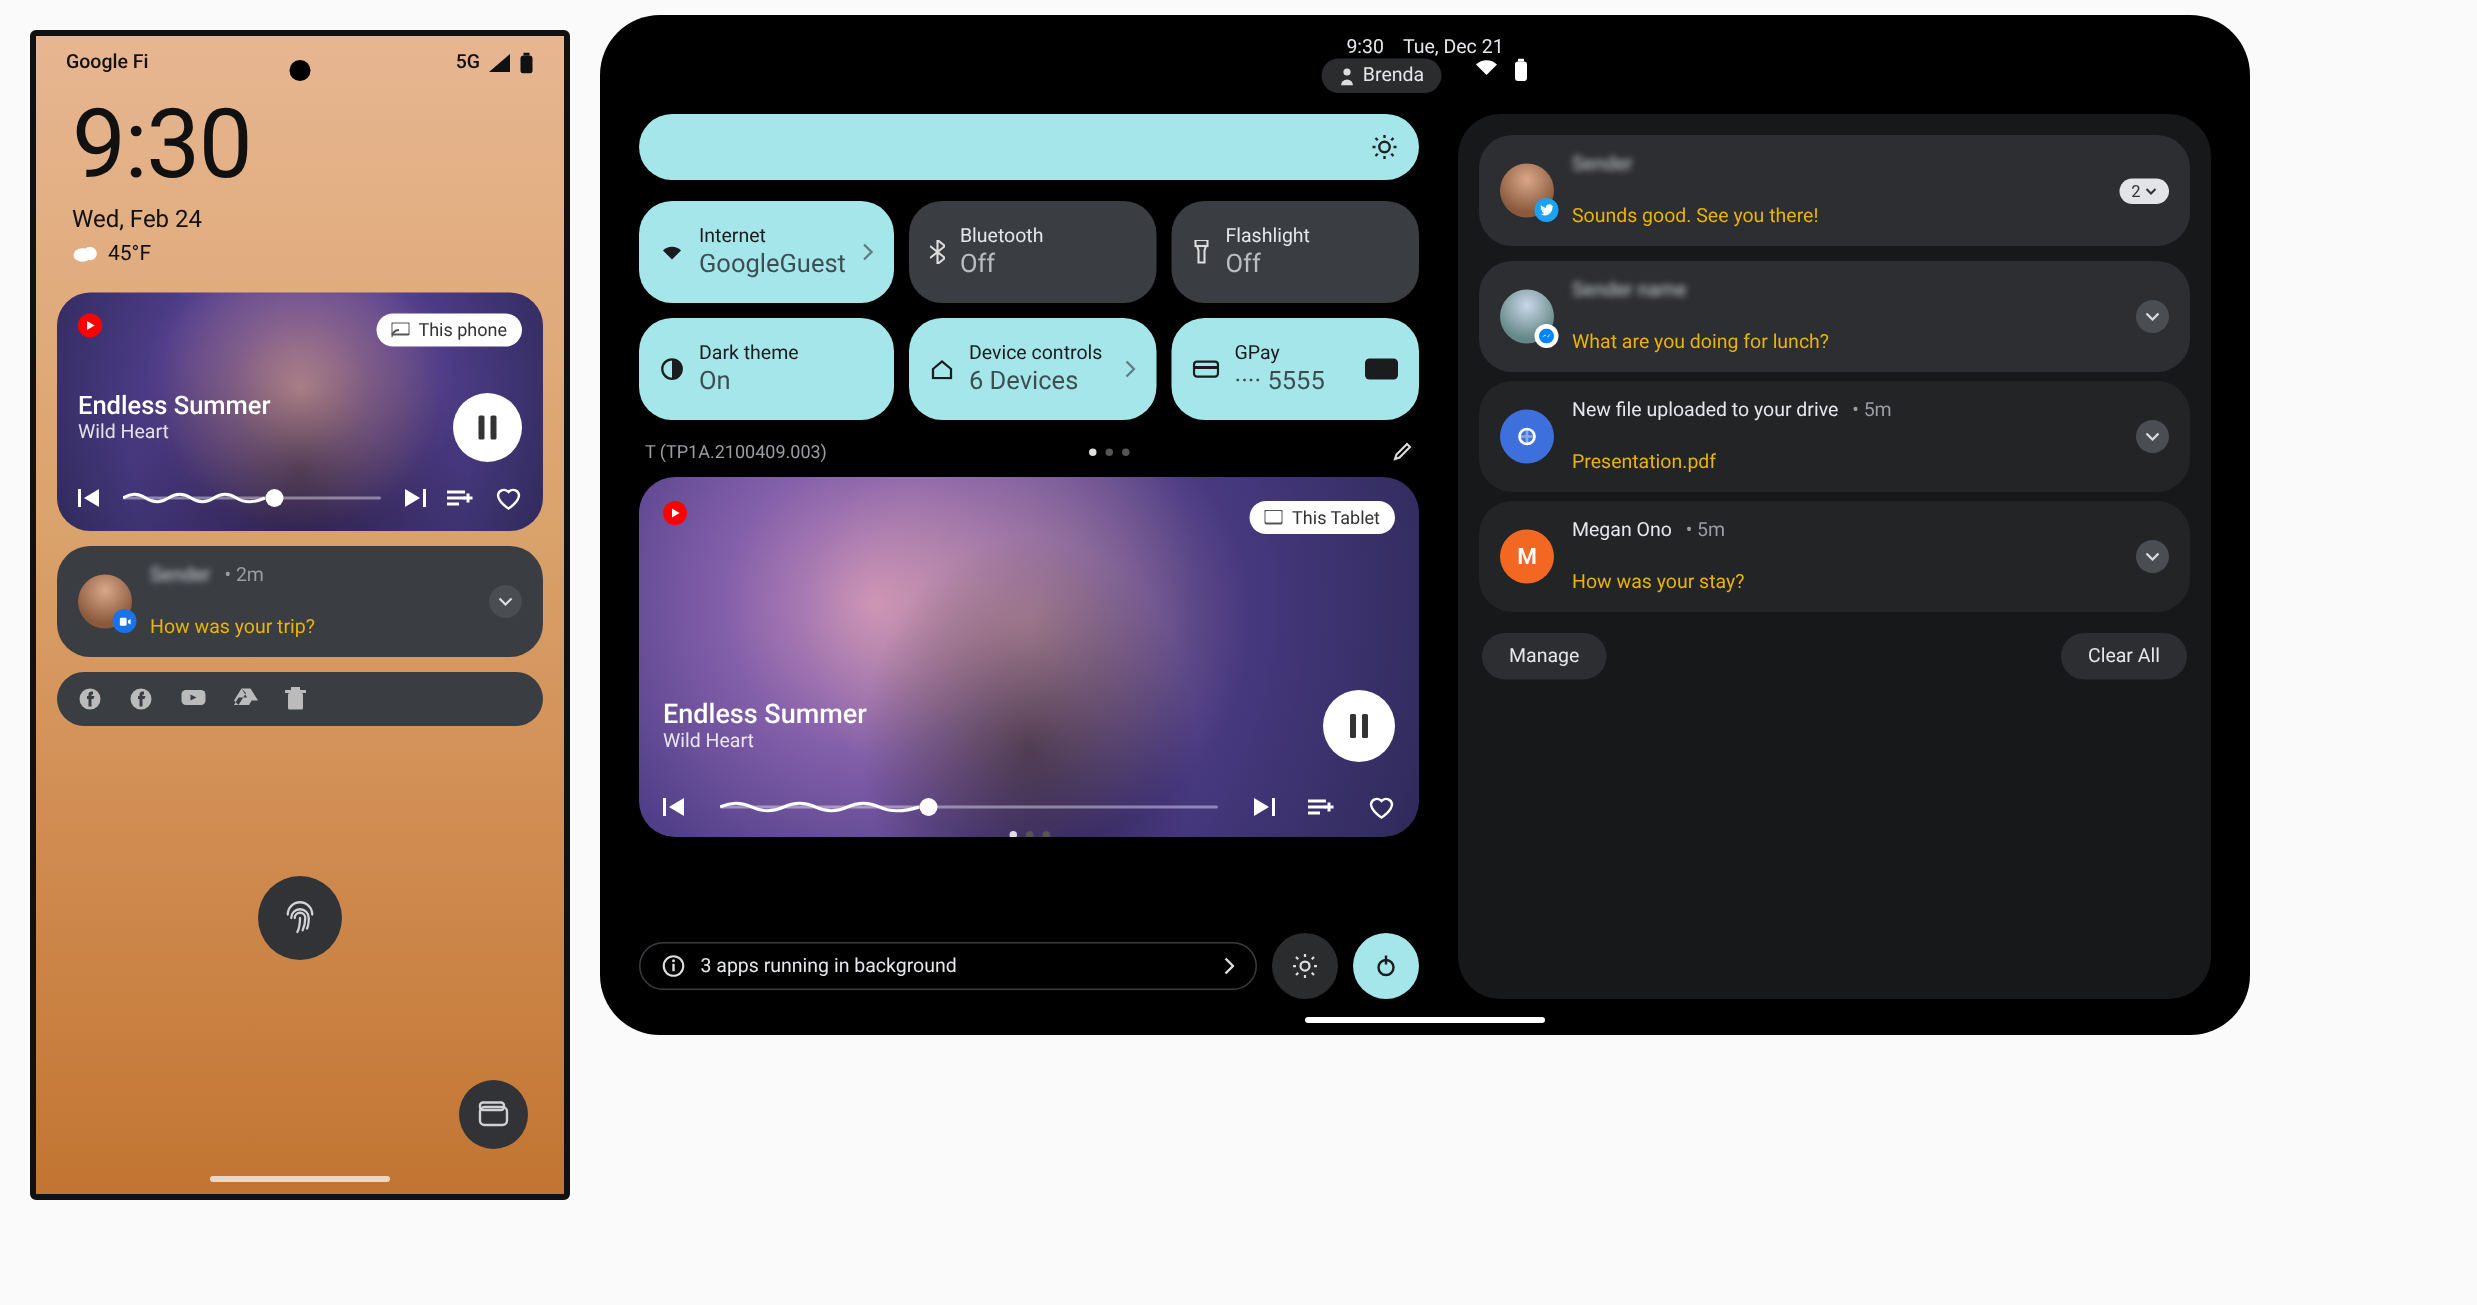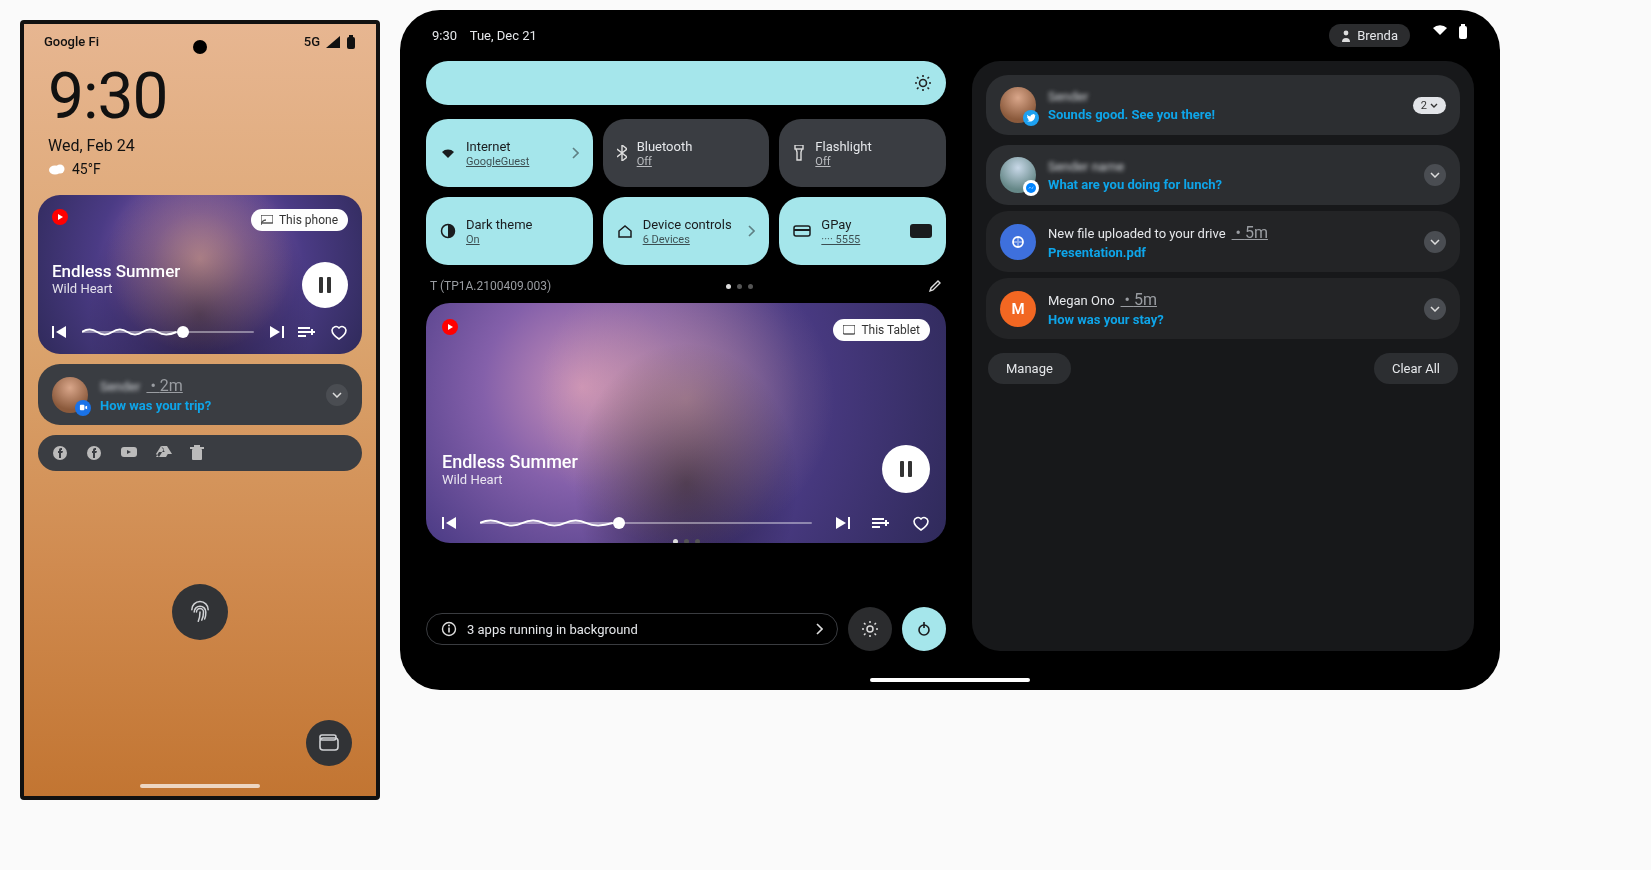--- a/index.html
+++ b/index.html
@@ -56,52 +56,52 @@
   svg{display:block;}
   .phone .notif{
     margin:0 14px 10px;background:var(--qs-dark);border-radius:22px;padding:12px 14px;color:#e5e7ea;
     display:flex;align-items:center;gap:12px;position:relative;
   }
   .avatar{width:36px;height:36px;border-radius:50%;background:#888;position:relative;flex:0 0 auto;
     background:radial-gradient(circle at 50% 30%,#d9a68a,#8b5a3c 70%);}
   .avatar .app-badge{position:absolute;right:-3px;bottom:-3px;width:16px;height:16px;border-radius:50%;display:flex;align-items:center;justify-content:center;font-size:9px;color:#fff;}
   .notif .text{flex:1;font-size:13px;}
   .notif .name{color:#cfd2d6;filter:blur(2px);display:inline-block;}
-  .notif .time{color:#9a9da2;font-size:16px;margin-left:6px;text-decoration:underline;}
-  .notif .msg{color:#0ea5e9;margin-top:3px;font-weight:bold;}
+  .notif .time{color:#9a9da2;font-size:13px;margin-left:6px;}
+  .notif .msg{color:#eab308;margin-top:20px;}
   .expand{width:22px;height:22px;border-radius:12px;background:#4a4d52;display:flex;align-items:center;justify-content:center;flex:0 0 auto;}
   .phone .iconrow{margin:0 14px;background:var(--qs-dark);border-radius:22px;padding:10px 14px;display:flex;gap:18px;color:#cfd2d6;}
   .phone .fp{
     position:absolute;left:50%;transform:translateX(-50%);top:560px;
     width:56px;height:56px;border-radius:50%;background:#313336;display:flex;align-items:center;justify-content:center;
   }
   .phone .wallet{
     position:absolute;right:24px;bottom:30px;width:46px;height:46px;border-radius:50%;
     background:#313336;display:flex;align-items:center;justify-content:center;
   }
   .phone .homebar{position:absolute;bottom:8px;left:50%;transform:translateX(-50%);width:120px;height:4px;border-radius:3px;background:rgba(255,255,255,.7);}
   
   .tablet{
     position:absolute;left:400px;top:10px;width:1100px;height:680px;
     background:#000;border-radius:40px;overflow:hidden;color:#e5e7ea;
   }
-  .tablet .statusbar{display:flex;justify-content:space-between;align-items:center;padding:14px 32px;font-size:13px;}
+  .tablet .statusbar{display:flex;justify-content:space-between;align-items:center;padding:14px 32px;font-size:13px;flex-direction:column;}
   .tablet .user-chip{background:#2b2c2e;border-radius:16px;padding:4px 12px;display:inline-flex;align-items:center;gap:6px;margin-right:12px;}
   .tablet .cols{display:flex;padding:0 26px;gap:26px;height:590px;}
   .tablet .left{flex:0 0 520px;display:flex;flex-direction:column;}
   .tablet .right{flex:1;background:#17181a;border-radius:28px;padding:14px;display:flex;flex-direction:column;}
   .brightness{height:44px;background:var(--accent);border-radius:24px;display:flex;align-items:center;justify-content:flex-end;padding-right:14px;margin-bottom:14px;}
   .qs-grid{display:grid;grid-template-columns:repeat(3,1fr);gap:10px;}
   .qs{
     height:68px;border-radius:22px;display:flex;align-items:center;padding:0 14px;font-size:13px;gap:10px;
     background:var(--qs-dark);color:#e5e7ea;position:relative;
   }
   .qs.on{background:var(--accent);color:#1a1c1e;}
   .qs .labels{display:flex;flex-direction:column;gap:1px;flex:1;min-width:0;}
-  .qs .sub{font-size:11px;opacity:.75;text-decoration:underline;}
+  .qs .sub{font-size:17px;opacity:.75;}
   .qs .chev{opacity:.5;}
   .buildrow{display:flex;align-items:center;justify-content:space-between;margin:14px 4px 10px;font-size:12px;color:#9a9da2;}
   .dots{display:flex;gap:6px;}
   .dots span{width:5px;height:5px;border-radius:50%;background:#555;}
   .dots span.active{background:#ddd;}
   .tablet .media{border-radius:24px;color:#fff;
     background:radial-gradient(circle at 30% 35%,#c890b8 0%,#8460aa 25%,#4b3b85 55%,#2f2a5a 100%);
     padding:16px;position:relative;overflow:hidden;flex:0 0 240px;}
   .tablet .media .title{font-size:18px;margin-top:110px;font-weight:500;}
   .tablet .media .artist{font-size:13px;opacity:.85;}

